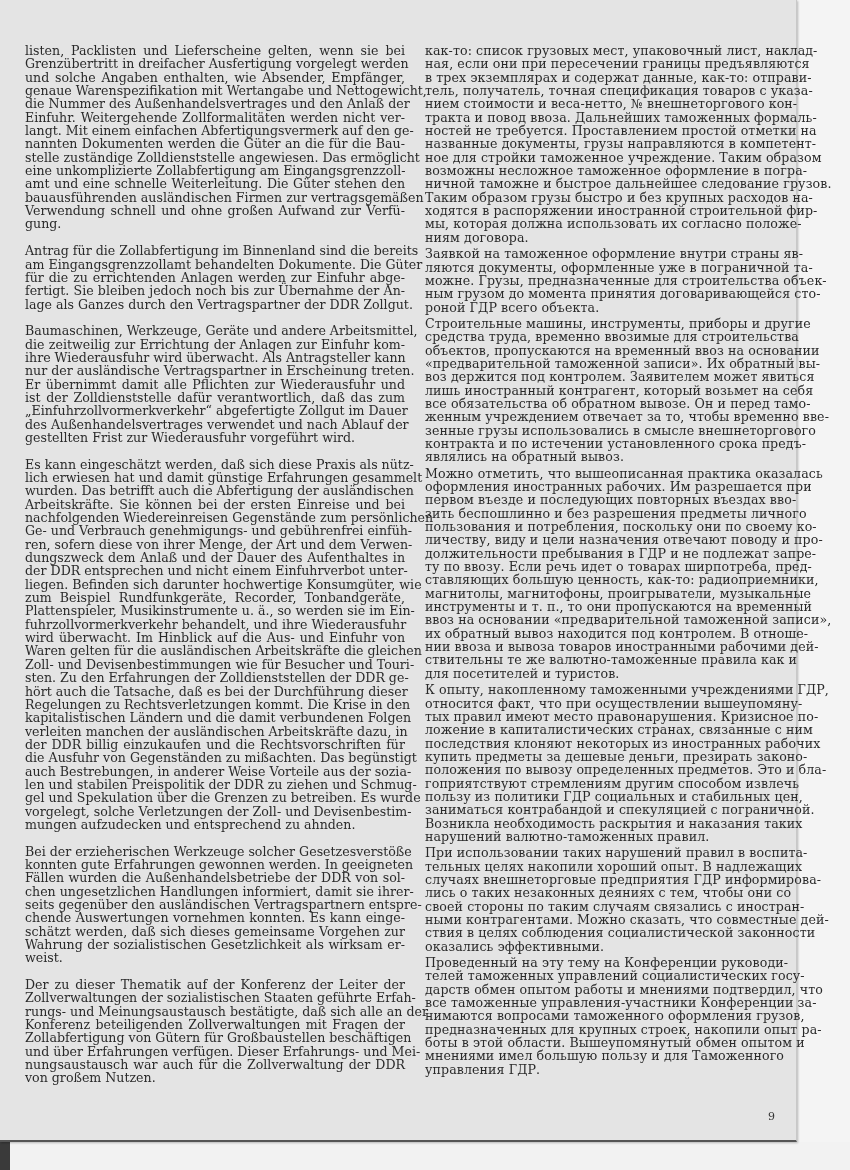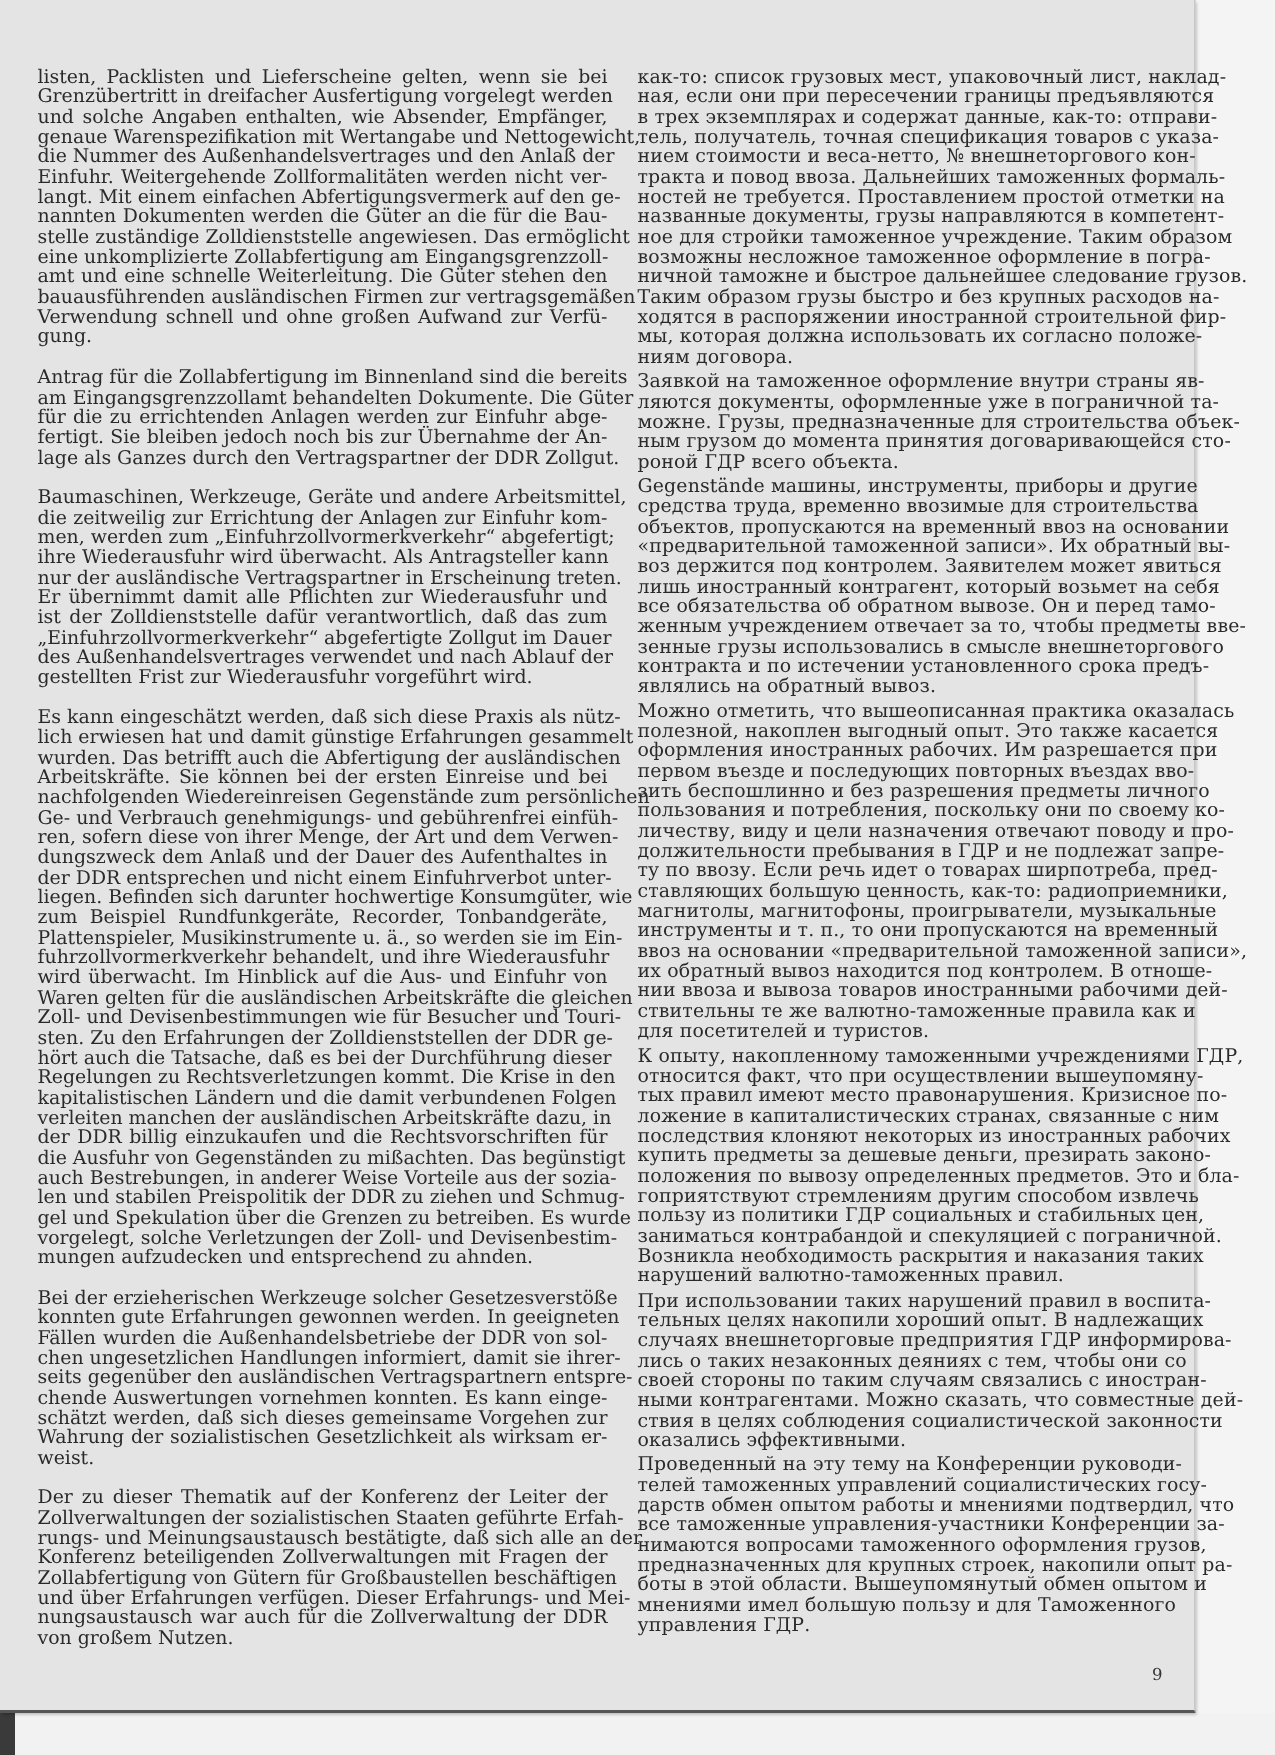--- a/index.html
+++ b/index.html
@@ -76,21 +76,20 @@
       <p>
         <span class="line">Antrag für die Zollabfertigung im Binnenland sind die bereits</span>
         <span class="line">am Eingangsgrenzzollamt behandelten Dokumente. Die Güter</span>
         <span class="line">für die zu errichtenden Anlagen werden zur Einfuhr abge-</span>
         <span class="line">fertigt. Sie bleiben jedoch noch bis zur Übernahme der An-</span>
         <span class="line last">lage als Ganzes durch den Vertragspartner der DDR Zollgut.</span>
       </p>
       <p>
         <span class="line">Baumaschinen, Werkzeuge, Geräte und andere Arbeitsmittel,</span>
         <span class="line">die zeitweilig zur Errichtung der Anlagen zur Einfuhr kom-</span>
-        <span class="line">men, werden zum „Einfuhrzollvormerkverkehr“ abgefertigt;</span>
         <span class="line">ihre Wiederausfuhr wird überwacht. Als Antragsteller kann</span>
         <span class="line">nur der ausländische Vertragspartner in Erscheinung treten.</span>
         <span class="line">Er übernimmt damit alle Pflichten zur Wiederausfuhr und</span>
         <span class="line">ist der Zolldienststelle dafür verantwortlich, daß das zum</span>
         <span class="line">„Einfuhrzollvormerkverkehr“ abgefertigte Zollgut im Dauer</span>
         <span class="line">des Außenhandelsvertrages verwendet und nach Ablauf der</span>
         <span class="line last">gestellten Frist zur Wiederausfuhr vorgeführt wird.</span>
       </p>
       <p>
         <span class="line">Es kann eingeschätzt werden, daß sich diese Praxis als nütz-</span>
@@ -163,35 +162,34 @@
         <span class="line last">ниям договора.</span>
       </p>
       <p>
         <span class="line">Заявкой на таможенное оформление внутри страны яв-</span>
         <span class="line">ляются документы, оформленные уже в пограничной та-</span>
         <span class="line">можне. Грузы, предназначенные для строительства объек-</span>
         <span class="line">ным грузом до момента принятия договаривающейся сто-</span>
         <span class="line last">роной ГДР всего объекта.</span>
       </p>
       <p>
-        <span class="line">Gegenstände машины, инструменты, приборы и другие</span>
+        <span class="line">Строительные машины, инструменты, приборы и другие</span>
         <span class="line">средства труда, временно ввозимые для строительства</span>
         <span class="line">объектов, пропускаются на временный ввоз на основании</span>
         <span class="line">«предварительной таможенной записи». Их обратный вы-</span>
         <span class="line">воз держится под контролем. Заявителем может явиться</span>
         <span class="line">лишь иностранный контрагент, который возьмет на себя</span>
         <span class="line">все обязательства об обратном вывозе. Он и перед тамо-</span>
-        <span class="line">женным учреждением отвечает за то, чтобы предметы вве-</span>
+        <span class="line">женным учреждением отвечает за то, чтобы временно вве-</span>
         <span class="line">зенные грузы использовались в смысле внешнеторгового</span>
         <span class="line">контракта и по истечении установленного срока предъ-</span>
         <span class="line last">являлись на обратный вывоз.</span>
       </p>
       <p>
         <span class="line">Можно отметить, что вышеописанная практика оказалась</span>
-        <span class="line">полезной, накоплен выгодный опыт. Это также касается</span>
         <span class="line">оформления иностранных рабочих. Им разрешается при</span>
         <span class="line">первом въезде и последующих повторных въездах вво-</span>
         <span class="line">зить беспошлинно и без разрешения предметы личного</span>
         <span class="line">пользования и потребления, поскольку они по своему ко-</span>
         <span class="line">личеству, виду и цели назначения отвечают поводу и про-</span>
         <span class="line">должительности пребывания в ГДР и не подлежат запре-</span>
         <span class="line">ту по ввозу. Если речь идет о товарах ширпотреба, пред-</span>
         <span class="line">ставляющих большую ценность, как-то: радиоприемники,</span>
         <span class="line">магнитолы, магнитофоны, проигрыватели, музыкальные</span>
         <span class="line">инструменты и т. п., то они пропускаются на временный</span>

